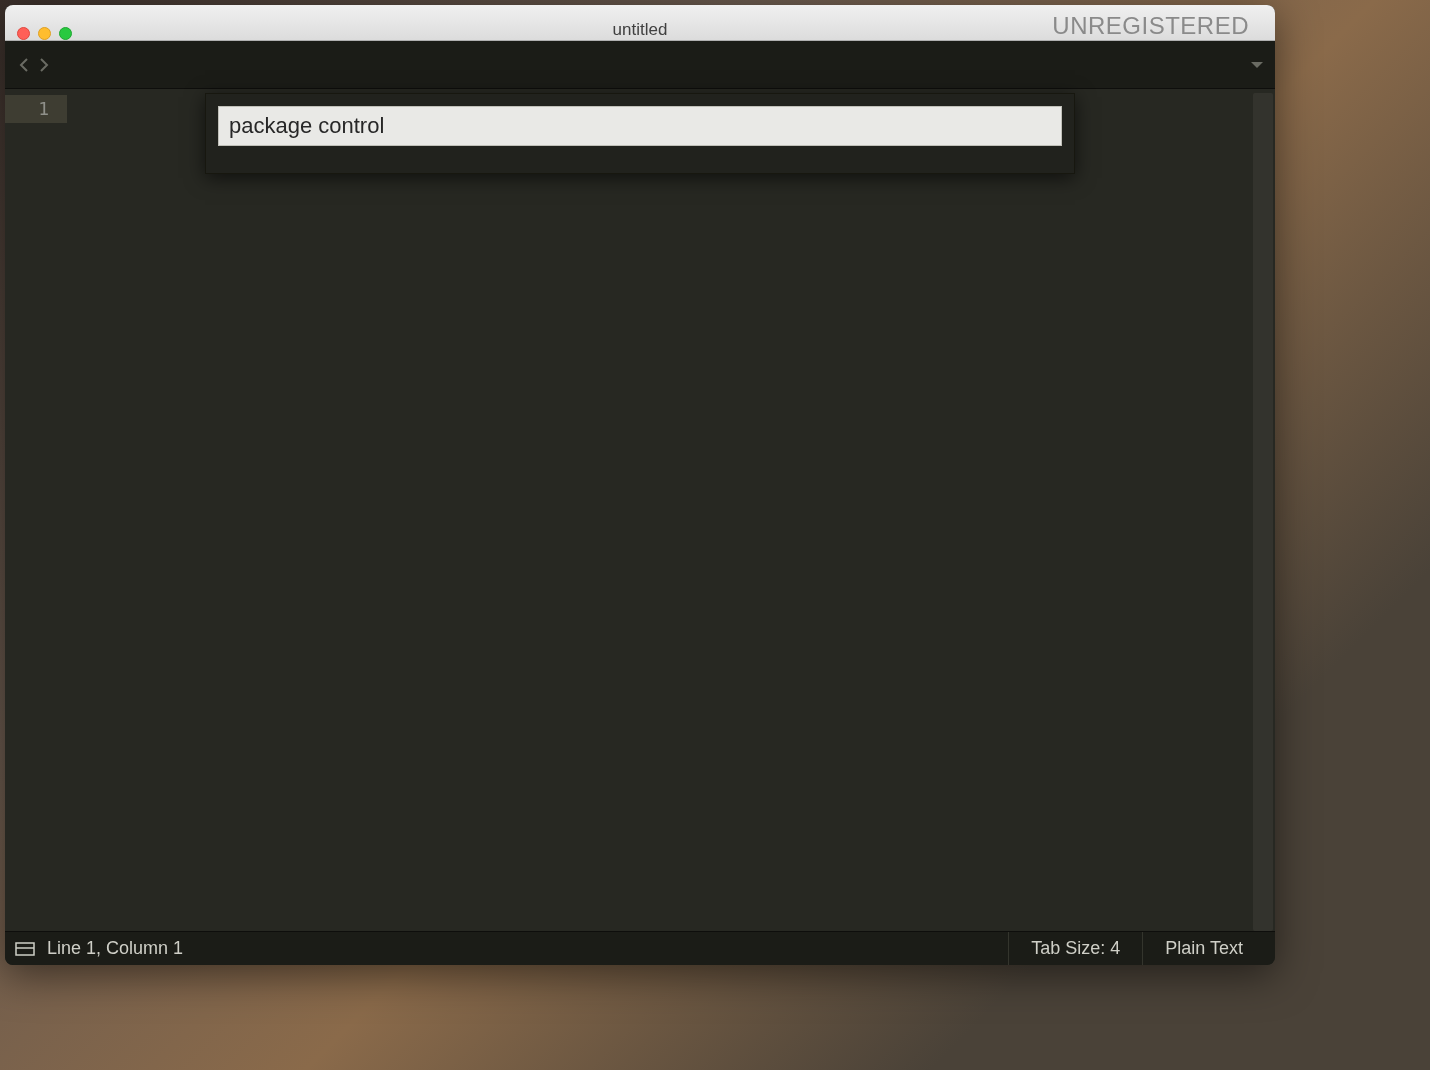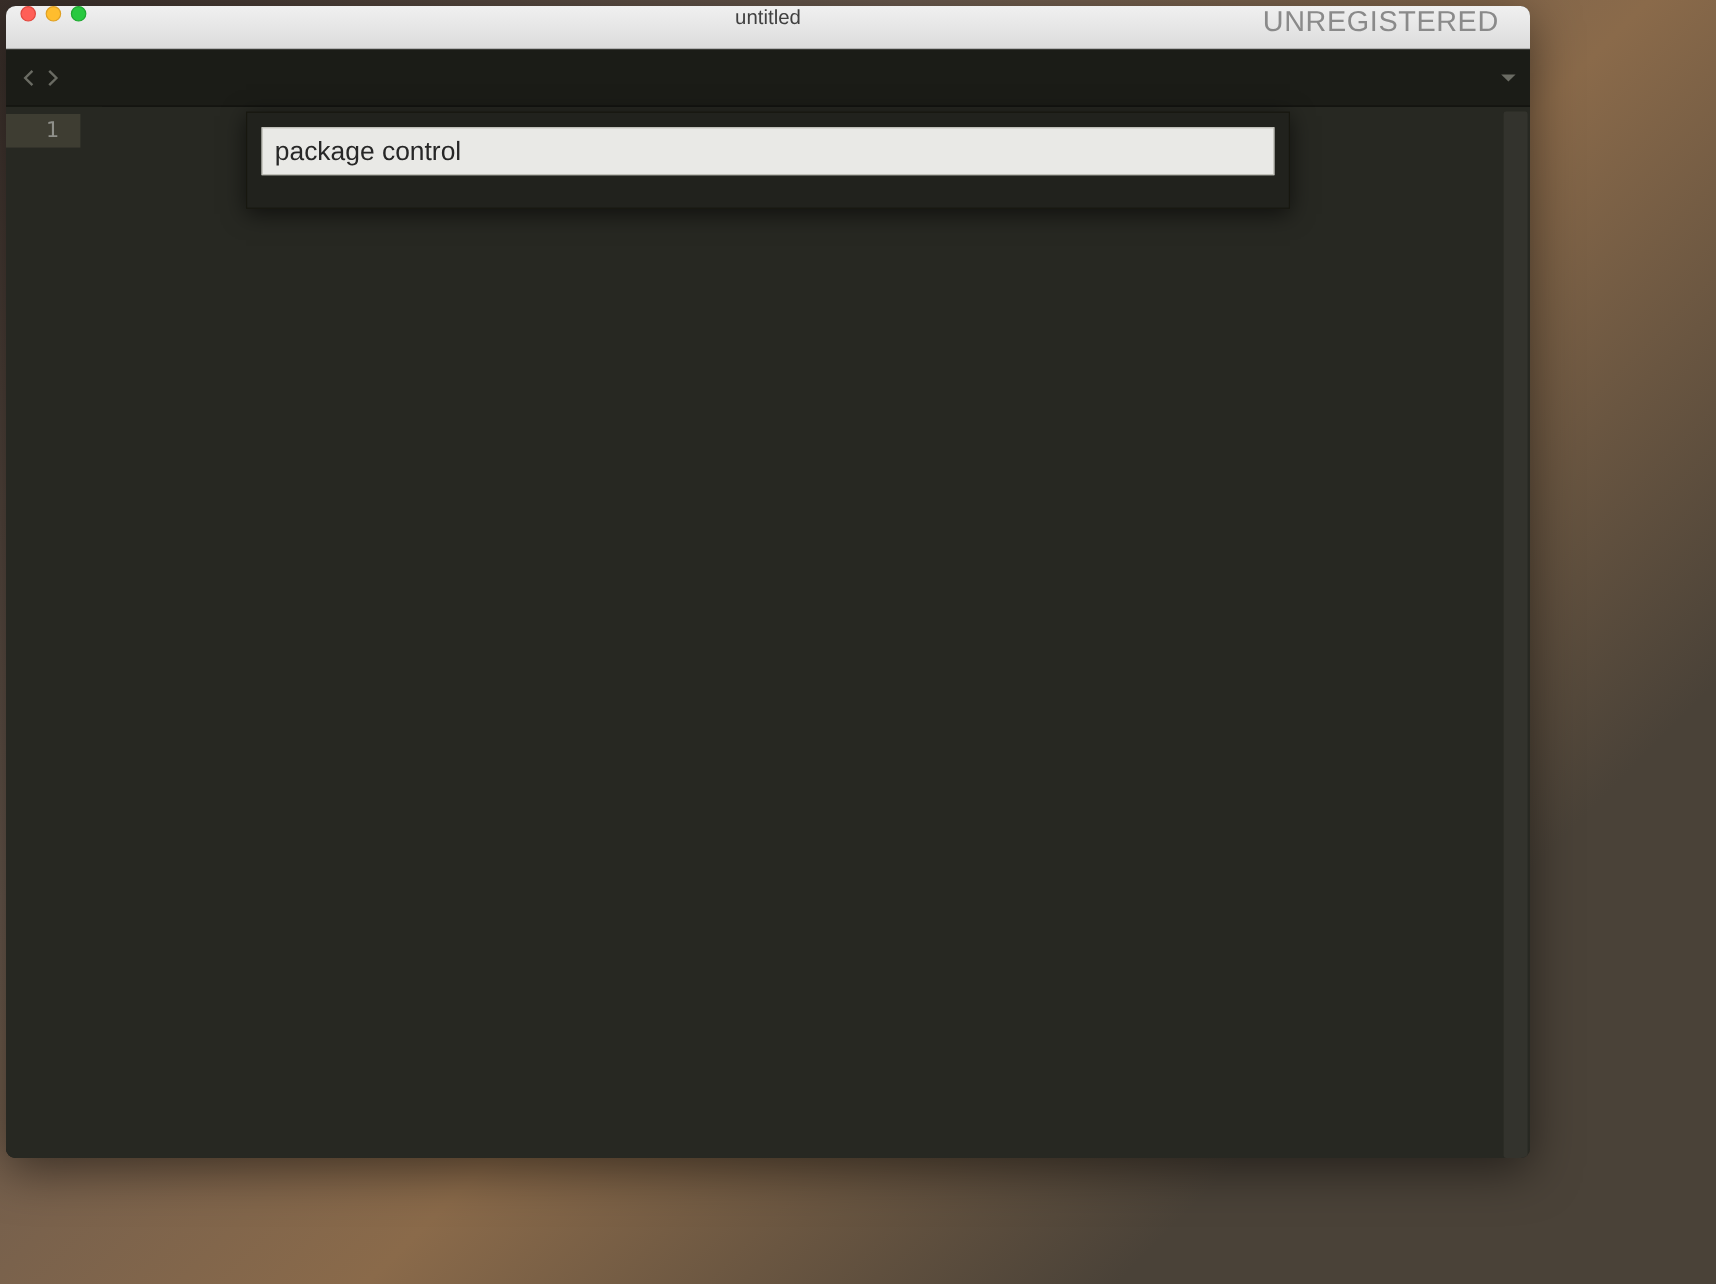--- a/index.html
+++ b/index.html
@@ -22,21 +22,21 @@
       box-shadow: 0 10px 40px rgba(0,0,0,0.5);
       display: flex;
       flex-direction: column;
       position: relative;
       margin: 5px 0 0 5px;
     }
     .titlebar {
       height: 36px;
       background: linear-gradient(#f0f0f0, #dcdcdc);
       display: flex;
-      align-items: flex-start;
+      align-items: flex-end;
       padding: 0 12px;
       position: relative;
       border-bottom: 1px solid #b0b0b0;
     }
     .traffic-lights { display: flex; gap: 8px; }
     .traffic-light { width: 13px; height: 13px; border-radius: 50%; }
     .tl-close { background: #ff5f57; border: 0.5px solid #e1483f; }
     .tl-min   { background: #ffbd2e; border: 0.5px solid #dfa023; }
     .tl-max   { background: #28c940; border: 0.5px solid #1fa831; }
     .title-text {
@@ -195,14 +195,26 @@
       <input class="palette-input" value="package control" style="">
       <div class="palette-list" style="height: 636px;">
         <div class="palette-list-inner" id="palette-items"></div>
         <div class="palette-scrollbar">
           <div class="palette-thumb"></div>
         </div>
       </div>
     </div>
   </div>
 
+  <div class="statusbar">
+    <span class="sb-icon">
+      <svg width="20" height="16" viewBox="0 0 20 16">
+        <rect x="1" y="2" width="18" height="12" fill="none" stroke="currentColor" stroke-width="1.5"></rect>
+        <line x1="1" y1="7" x2="19" y2="7" stroke="currentColor" stroke-width="1.5"></line>
+      </svg>
+    </span>
+    <span>Line 1, Column 1</span>
+    <span class="sb-spacer"></span>
+    <span class="sb-cell">Tab Size: 4</span>
+    <span class="sb-cell">Plain Text</span>
+  </div>
 
 </div>
 
 </body></html>

